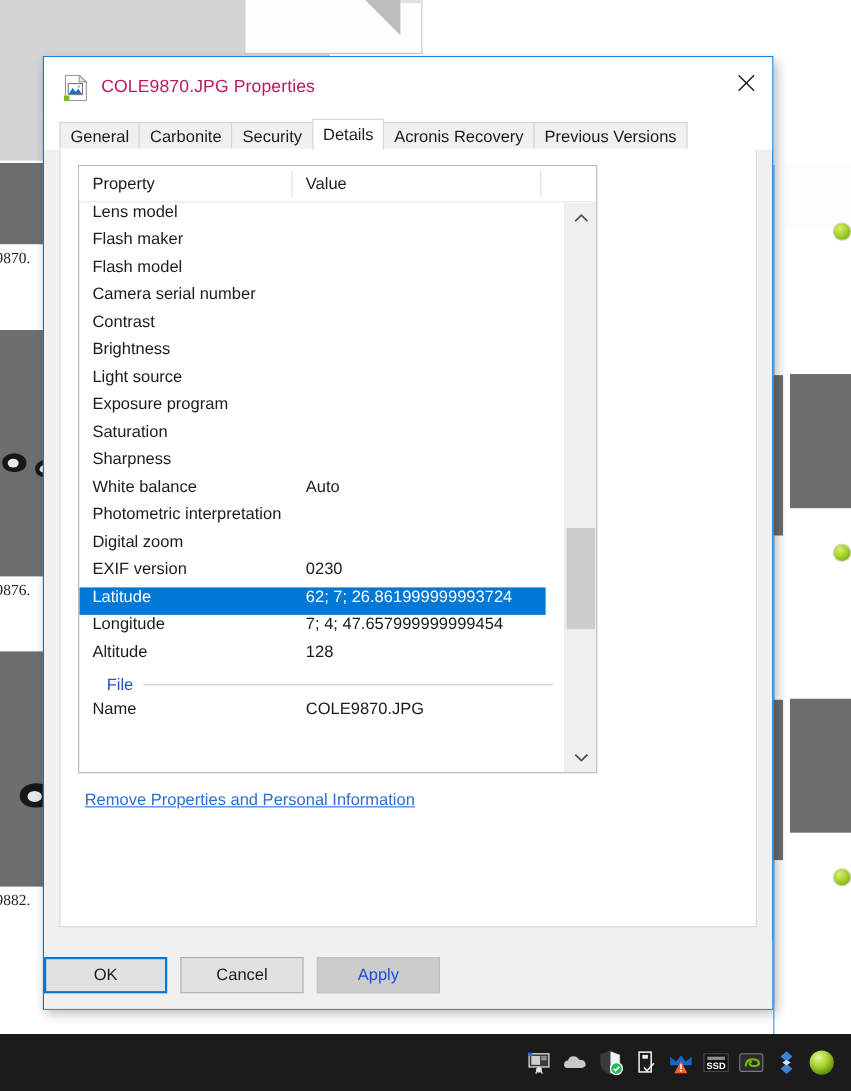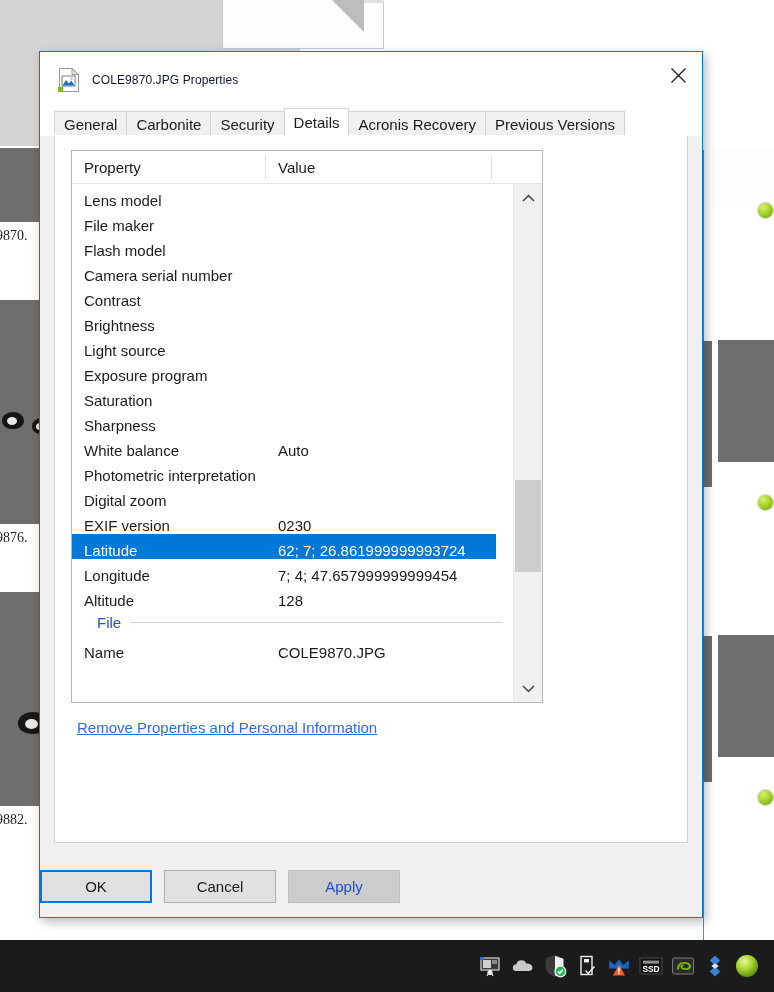--- a/index.html
+++ b/index.html
@@ -191,22 +191,22 @@
   }
   .title-icon {
     margin-left: 18px;
     margin-right: 12px;
     width: 22px;
     height: 24px;
     position: relative;
     flex: none;
   }
   .title-text {
-    font-size: 12px;
-    color: #0f172a;
+    font-size: 16px;
+    color: #be185d;
     letter-spacing: .1px;
     white-space: nowrap;
   }
   .close-button {
     position: absolute;
     right: 0;
     top: 0;
     width: 48px;
     height: 46px;
     display: flex;
@@ -319,21 +319,21 @@
   }
   .lv-rows {
     flex: 1 1 auto;
     position: relative;
     overflow: hidden;
   }
 
   .row {
     height: 25px;
     display: flex;
-    align-items: flex-end;
+    align-items: flex-start;
     font-size: 15px;
     color: #1b1b1b;
     box-sizing: border-box;
     white-space: nowrap;
     cursor: default;
   }
   .row .pname {
     width: 194px;
     padding-left: 12px;
     box-sizing: border-box;
@@ -564,21 +564,21 @@
           <div class="hcell val">Value</div>
         </div>
 
         <div class="lv-scrollarea">
           <div class="lv-rows" id="rows-host">
               <div class="row">
                 <div class="pname">Lens model</div>
                 <div class="pval"></div>
               </div>
               <div class="row">
-                <div class="pname">File maker</div>
+                <div class="pname">Flash maker</div>
                 <div class="pval"></div>
               </div>
               <div class="row">
                 <div class="pname">Flash model</div>
                 <div class="pval"></div>
               </div>
               <div class="row">
                 <div class="pname">Camera serial number</div>
                 <div class="pval"></div>
               </div>

